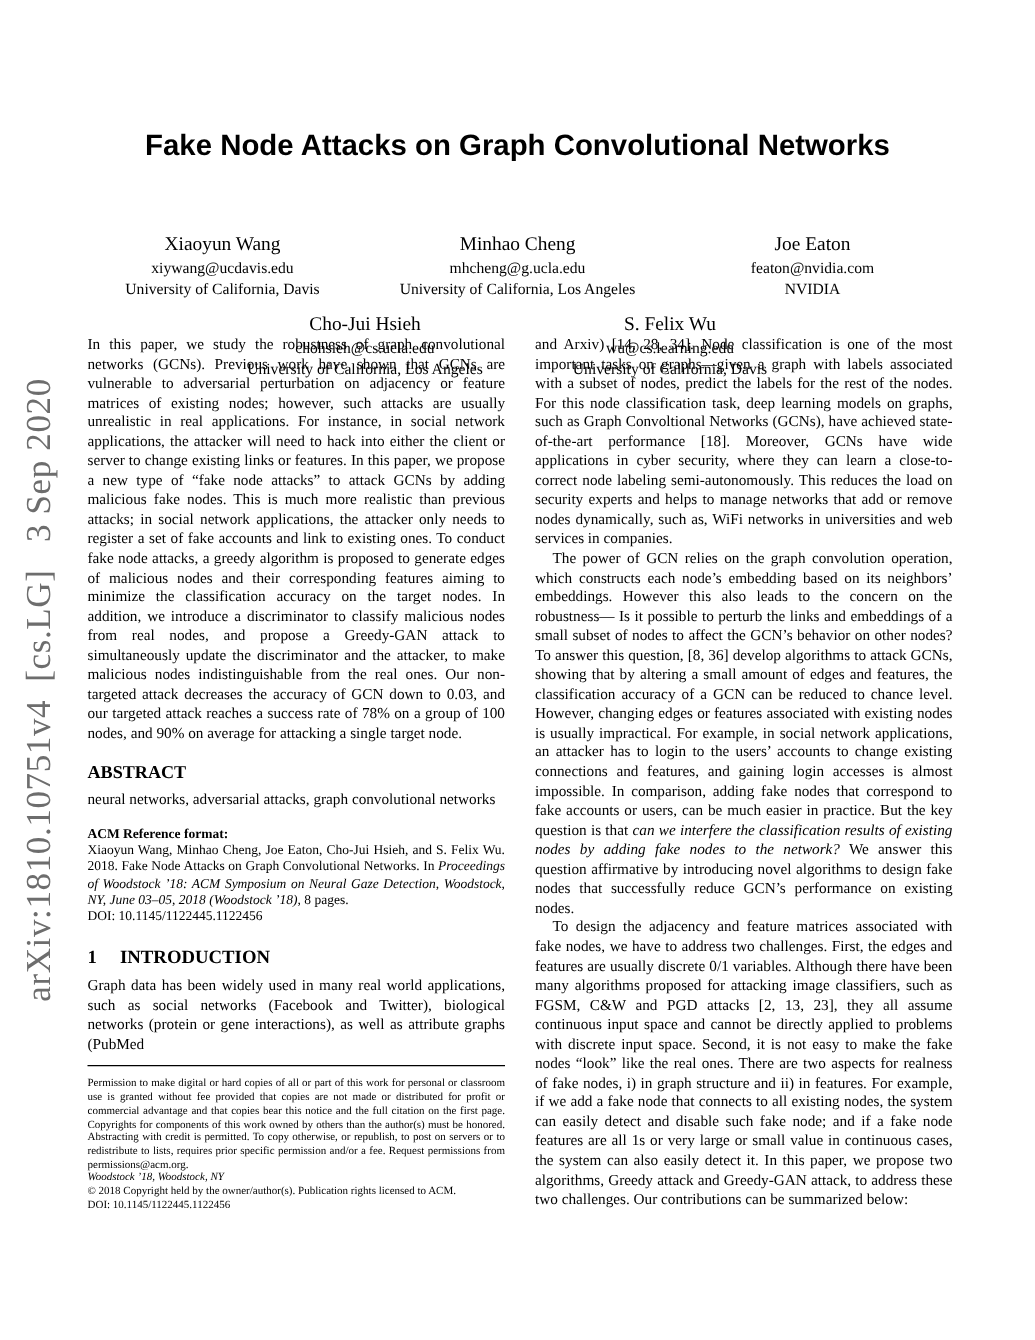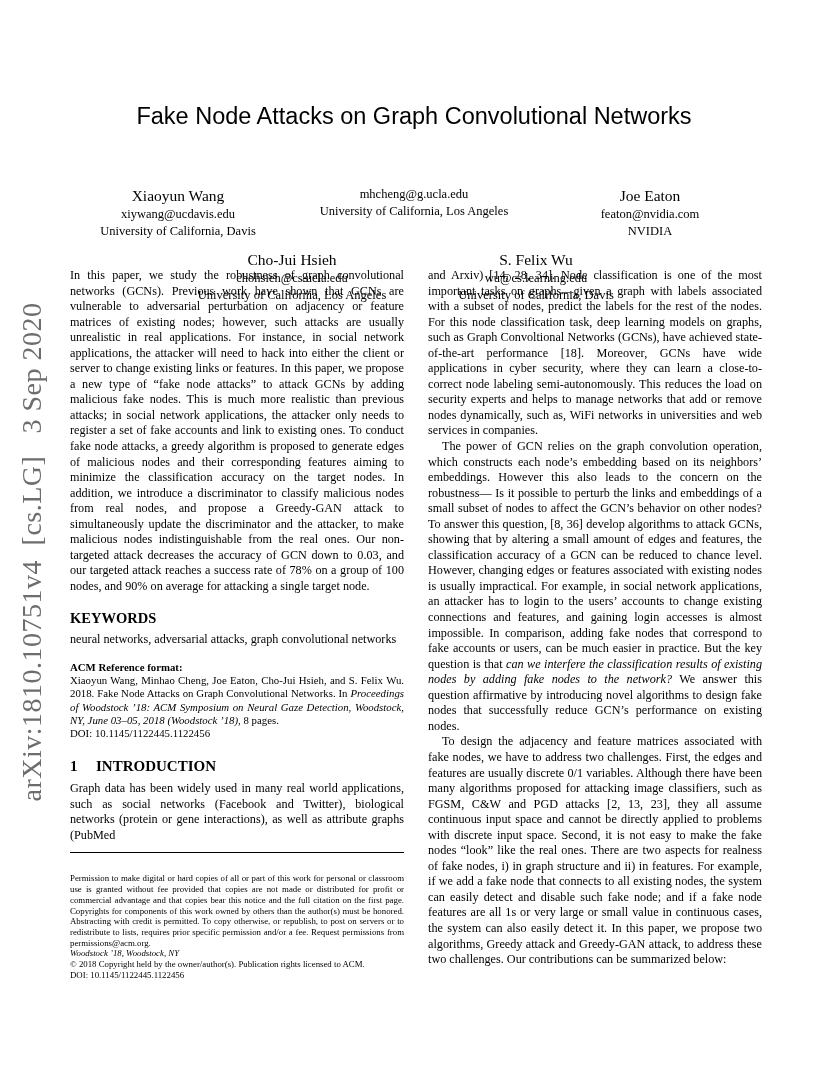--- a/index.html
+++ b/index.html
@@ -26,21 +26,21 @@
     letter-spacing: 0.5px;
     white-space: nowrap;
   }
   .paper-title {
     position: absolute;
     top: 103px;
     left: 0;
     width: 100%;
     text-align: center;
     font-family: "Liberation Sans", sans-serif;
-    font-weight: normal;
+    font-weight: bold;
     font-size: 23.5px;
     margin: 0;
   }
   .authors-row { position: absolute; display: flex; margin-top: 40px; }
   .authors-row-1 { top: 146px; left: 60px; right: 60px; }
   .authors-row-2 { top: 210px; left: 170px; right: 170px; justify-content: flex-end; }
   .author-block { flex: 1 1 0; text-align: center; }
   .author-name { font-size: 15.5px; line-height: 20px; }
   .author-email { font-size: 12.5px; line-height: 17px; }
   .author-affiliation { font-size: 12.5px; line-height: 17px; }
@@ -83,21 +83,21 @@
   .ref-doi { font-size: 10.8px; line-height: 13.2px; margin: 0; }
   .italic { font-style: italic; }
   .intro-heading {
     font-size: 15px;
     margin: 17px 0 6px 0;
   }
   .intro-num { display: inline-block; min-width: 26px; }
   .footnote {
     margin-top: 9px;
     border-top: 0.8px solid #000000;
-    padding-top: 20px;
+    padding-top: 8px;
     font-size: 8.8px;
     line-height: 10.7px;
     text-align: justify;
   }
   .footnote p { margin: 0; }
   .fn-conf { font-style: italic; }
 </style>
 </head>
 <body>
 
@@ -107,20 +107,21 @@
 
   <h1 class="paper-title">Fake Node Attacks on Graph Convolutional Networks</h1>
 
   <div class="authors-row authors-row-1">
     <div class="author-block">
       <div class="author-name">Xiaoyun Wang</div>
       <div class="author-email">xiywang@ucdavis.edu</div>
       <div class="author-affiliation">University of California, Davis</div>
     </div>
     <div class="author-block">
+      <div class="author-name">Minhao Cheng</div>
       <div class="author-email">mhcheng@g.ucla.edu</div>
       <div class="author-affiliation">University of California, Los Angeles</div>
     </div>
     <div class="author-block">
       <div class="author-name">Joe Eaton</div>
       <div class="author-email">featon@nvidia.com</div>
       <div class="author-affiliation">NVIDIA</div>
     </div>
   </div>
 
@@ -135,21 +136,21 @@
       <div class="author-email">wu@cs.learning.edu</div>
       <div class="author-affiliation">University of California, Davis</div>
     </div>
   </div>
 
   <div class="columns">
 
     <div class="col">
       <p class="body-text">In this paper, we study the robustness of graph convolutional networks (GCNs). Previous work have shown that GCNs are vulnerable to adversarial perturbation on adjacency or feature matrices of existing nodes; however, such attacks are usually unrealistic in real applications. For instance, in social network applications, the attacker will need to hack into either the client or server to change existing links or features. In this paper, we propose a new type of “fake node attacks” to attack GCNs by adding malicious fake nodes. This is much more realistic than previous attacks; in social network applications, the attacker only needs to register a set of fake accounts and link to existing ones. To conduct fake node attacks, a greedy algorithm is proposed to generate edges of malicious nodes and their corresponding features aiming to minimize the classification accuracy on the target nodes. In addition, we introduce a discriminator to classify malicious nodes from real nodes, and propose a Greedy-GAN attack to simultaneously update the discriminator and the attacker, to make malicious nodes indistinguishable from the real ones. Our non-targeted attack decreases the accuracy of GCN down to 0.03, and our targeted attack reaches a success rate of 78% on a group of 100 nodes, and 90% on average for attacking a single target node.</p>
 
-      <h2 class="section-heading keywords-heading">KEYWORDS</h2>
+      <h2 class="section-heading keywords-heading">ABSTRACT</h2>
       <p class="body-text">neural networks, adversarial attacks, graph convolutional networks</p>
 
       <p class="ref-heading">ACM Reference format:</p>
       <p class="ref-text"><span>Xiaoyun Wang, Minhao Cheng, Joe Eaton, Cho-Jui Hsieh, and S. Felix Wu. 2018. Fake Node Attacks on Graph Convolutional Networks. In </span><span class="italic">Proceedings of Woodstock ’18: ACM Symposium on Neural Gaze Detection, Woodstock, NY, June 03–05, 2018 (Woodstock ’18),</span><span> 8 pages.</span></p>
       <p class="ref-doi">DOI: 10.1145/1122445.1122456</p>
 
       <h2 class="section-heading intro-heading"><span class="intro-num">1</span><span>INTRODUCTION</span></h2>
       <p class="body-text">Graph data has been widely used in many real world applications, such as social networks (Facebook and Twitter), biological networks (protein or gene interactions), as well as attribute graphs (PubMed</p>
 
       <div class="footnote">

